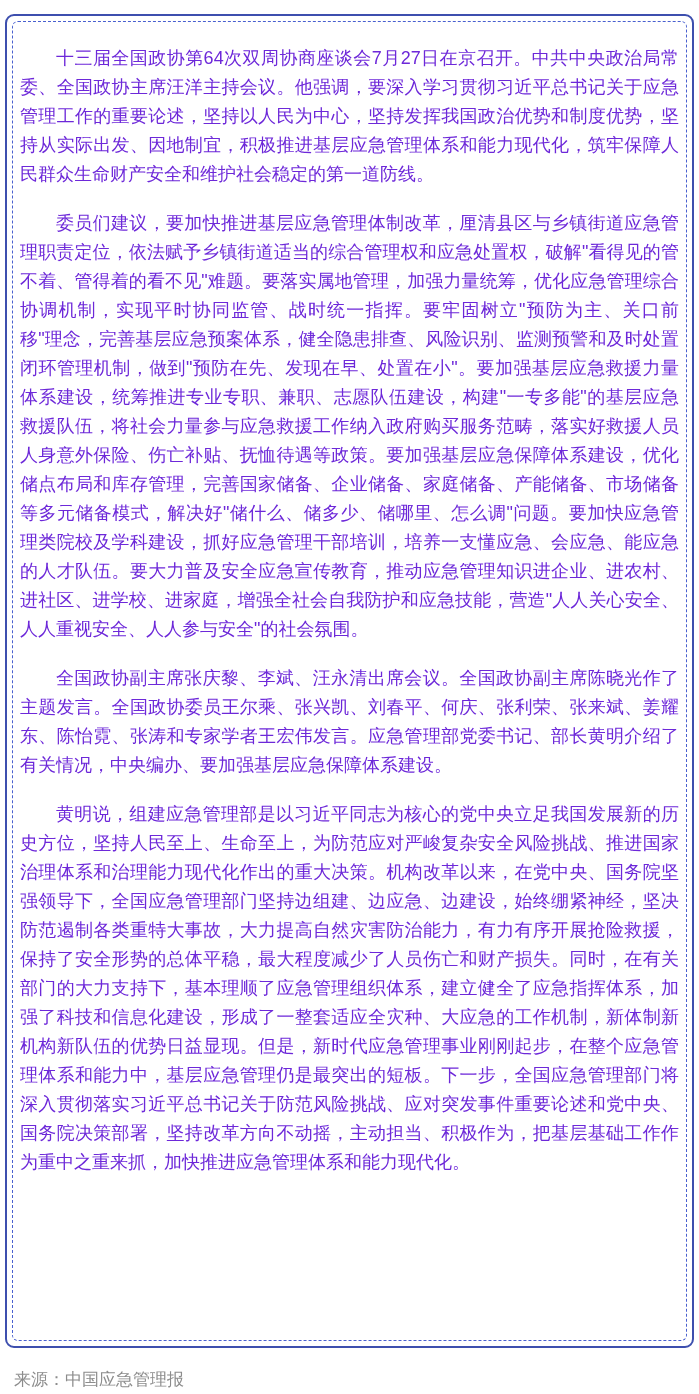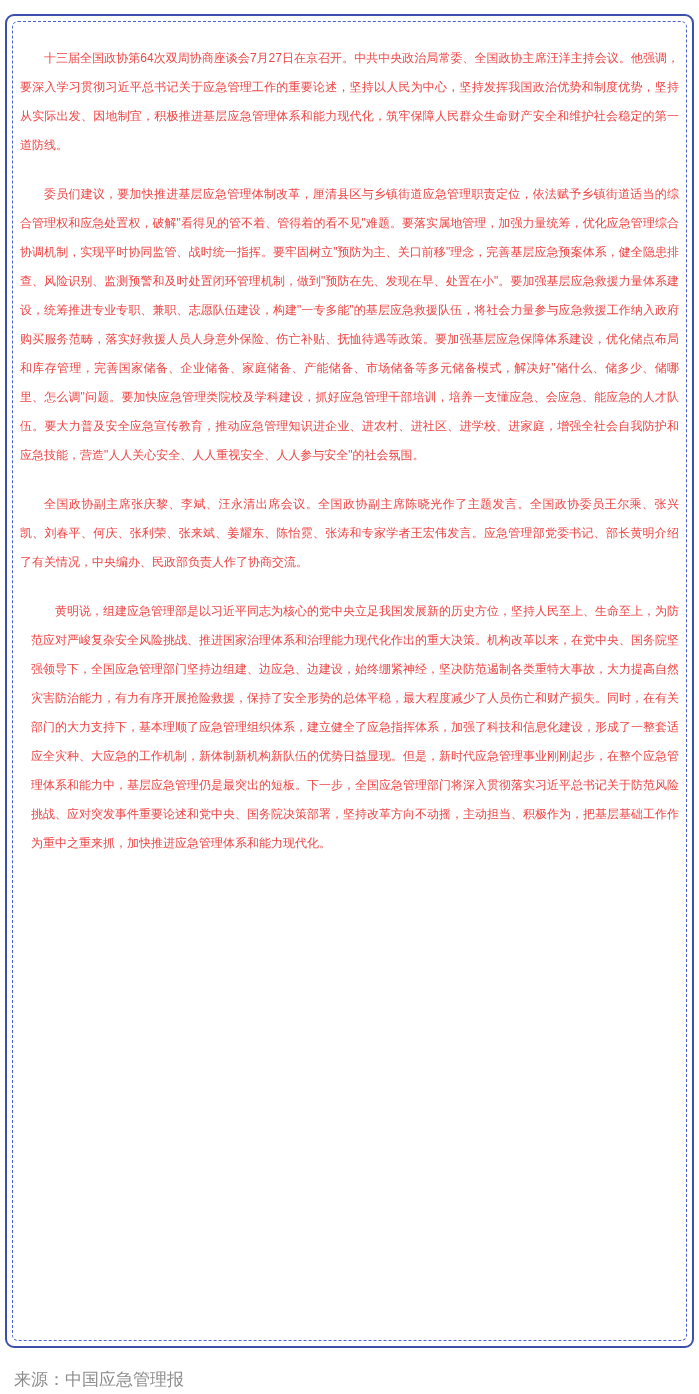--- a/index.html
+++ b/index.html
@@ -26,44 +26,43 @@
   .dashed-frame {
     box-sizing: border-box;
     width: 100%;
     min-height: 1320px;
     border: 1px dashed #4960cf;
     border-radius: 6px;
     padding: 22px 7px 18px 7px;
   }
   .article-paragraph {
     margin: 0 0 20px 0;
-    color: #ef4444;
-    font-size: 12px;
+    color: #6d28d9;
+    font-size: 18px;
     line-height: 29px;
     text-indent: 2em;
     text-align: justify;
     letter-spacing: 0px;
     word-break: break-all;
   }
   .article-paragraph:last-child {
     margin-bottom: 0;
-    margin-left: 11px;
   }
   .source-caption {
     margin: 20px 0 0 14px;
     color: #8c8c8c;
     font-size: 17px;
     line-height: 24px;
   }
 </style>
 </head>
 <body>
 
 <div class="article-box">
   <div class="dashed-frame">
     <p class="article-paragraph">十三届全国政协第64次双周协商座谈会7月27日在京召开。中共中央政治局常委、全国政协主席汪洋主持会议。他强调，要深入学习贯彻习近平总书记关于应急管理工作的重要论述，坚持以人民为中心，坚持发挥我国政治优势和制度优势，坚持从实际出发、因地制宜，积极推进基层应急管理体系和能力现代化，筑牢保障人民群众生命财产安全和维护社会稳定的第一道防线。</p>
     <p class="article-paragraph">委员们建议，要加快推进基层应急管理体制改革，厘清县区与乡镇街道应急管理职责定位，依法赋予乡镇街道适当的综合管理权和应急处置权，破解"看得见的管不着、管得着的看不见"难题。要落实属地管理，加强力量统筹，优化应急管理综合协调机制，实现平时协同监管、战时统一指挥。要牢固树立"预防为主、关口前移"理念，完善基层应急预案体系，健全隐患排查、风险识别、监测预警和及时处置闭环管理机制，做到"预防在先、发现在早、处置在小"。要加强基层应急救援力量体系建设，统筹推进专业专职、兼职、志愿队伍建设，构建"一专多能"的基层应急救援队伍，将社会力量参与应急救援工作纳入政府购买服务范畴，落实好救援人员人身意外保险、伤亡补贴、抚恤待遇等政策。要加强基层应急保障体系建设，优化储点布局和库存管理，完善国家储备、企业储备、家庭储备、产能储备、市场储备等多元储备模式，解决好"储什么、储多少、储哪里、怎么调"问题。要加快应急管理类院校及学科建设，抓好应急管理干部培训，培养一支懂应急、会应急、能应急的人才队伍。要大力普及安全应急宣传教育，推动应急管理知识进企业、进农村、进社区、进学校、进家庭，增强全社会自我防护和应急技能，营造"人人关心安全、人人重视安全、人人参与安全"的社会氛围。</p>
-    <p class="article-paragraph">全国政协副主席张庆黎、李斌、汪永清出席会议。全国政协副主席陈晓光作了主题发言。全国政协委员王尔乘、张兴凯、刘春平、何庆、张利荣、张来斌、姜耀东、陈怡霓、张涛和专家学者王宏伟发言。应急管理部党委书记、部长黄明介绍了有关情况，中央编办、民政部负责人作了协商交流。</p>
+    <p class="article-paragraph">全国政协副主席张庆黎、李斌、汪永清出席会议。全国政协副主席陈晓光作了主题发言。全国政协委员王尔乘、张兴凯、刘春平、何庆、张利荣、张来斌、姜耀东、陈怡霓、张涛和专家学者王宏伟发言。应急管理部党委书记、部长黄明介绍了有关情况，中央编办、要加强基层应急保障体系建设。</p>
     <p class="article-paragraph">黄明说，组建应急管理部是以习近平同志为核心的党中央立足我国发展新的历史方位，坚持人民至上、生命至上，为防范应对严峻复杂安全风险挑战、推进国家治理体系和治理能力现代化作出的重大决策。机构改革以来，在党中央、国务院坚强领导下，全国应急管理部门坚持边组建、边应急、边建设，始终绷紧神经，坚决防范遏制各类重特大事故，大力提高自然灾害防治能力，有力有序开展抢险救援，保持了安全形势的总体平稳，最大程度减少了人员伤亡和财产损失。同时，在有关部门的大力支持下，基本理顺了应急管理组织体系，建立健全了应急指挥体系，加强了科技和信息化建设，形成了一整套适应全灾种、大应急的工作机制，新体制新机构新队伍的优势日益显现。但是，新时代应急管理事业刚刚起步，在整个应急管理体系和能力中，基层应急管理仍是最突出的短板。下一步，全国应急管理部门将深入贯彻落实习近平总书记关于防范风险挑战、应对突发事件重要论述和党中央、国务院决策部署，坚持改革方向不动摇，主动担当、积极作为，把基层基础工作作为重中之重来抓，加快推进应急管理体系和能力现代化。</p>
   </div>
 </div>
 
 <div class="source-caption">来源：中国应急管理报</div>
 
 </body></html>

